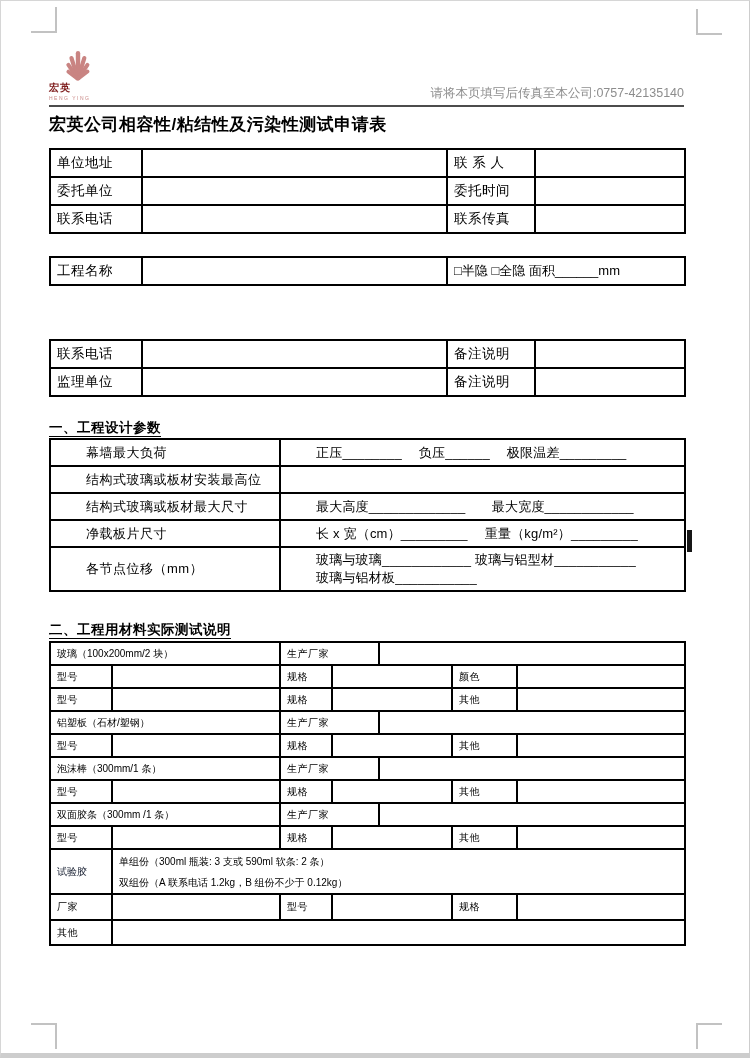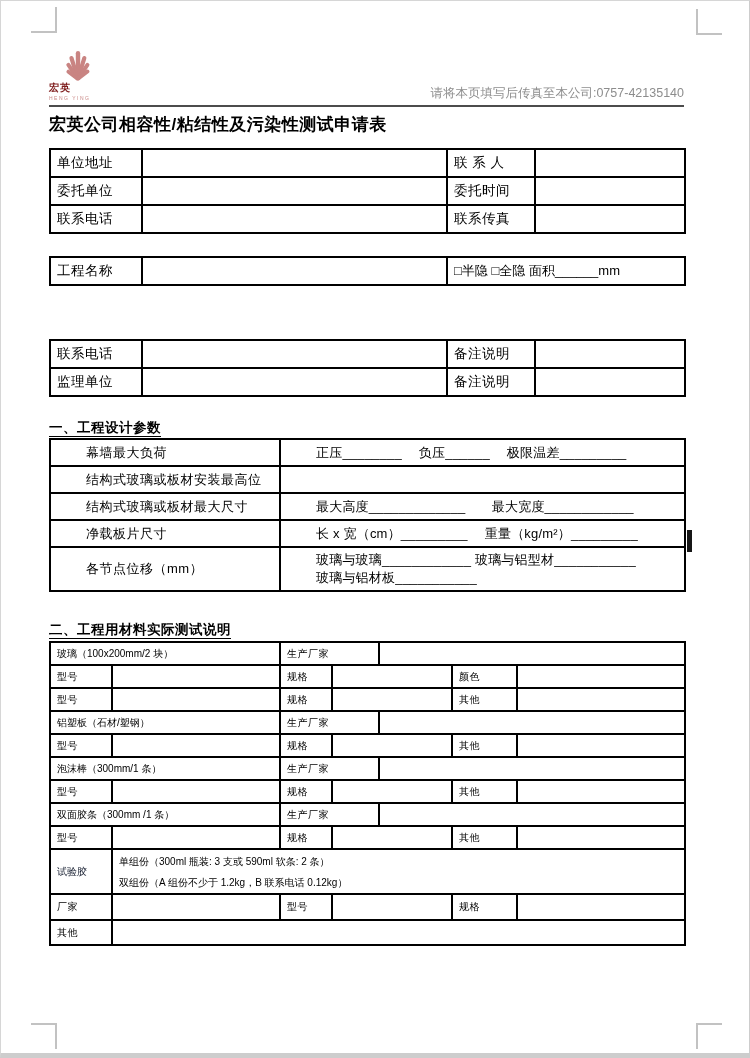--- a/index.html
+++ b/index.html
@@ -274,21 +274,21 @@
       <td class="lab">规格</td>
       <td colspan="2"></td>
       <td class="lab">其他</td>
       <td></td>
     </tr>
 
     <tr>
       <td class="gray-label">试验胶</td>
       <td colspan="6" class="sealant-desc">
         <div>单组份（300ml 瓶装: 3 支或 590ml 软条: 2 条）</div>
-        <div>双组份（A 组份不少于 1.2kg，B 联系电话 0.12kg）</div>
+        <div>双组份（A 联系电话 1.2kg，B 组份不少于 0.12kg）</div>
       </td>
     </tr>
 
     <tr>
       <td class="lab maker">厂家</td>
       <td class="maker"></td>
       <td class="lab maker">型号</td>
       <td colspan="2" class="maker"></td>
       <td class="lab maker">规格</td>
       <td class="maker"></td>

